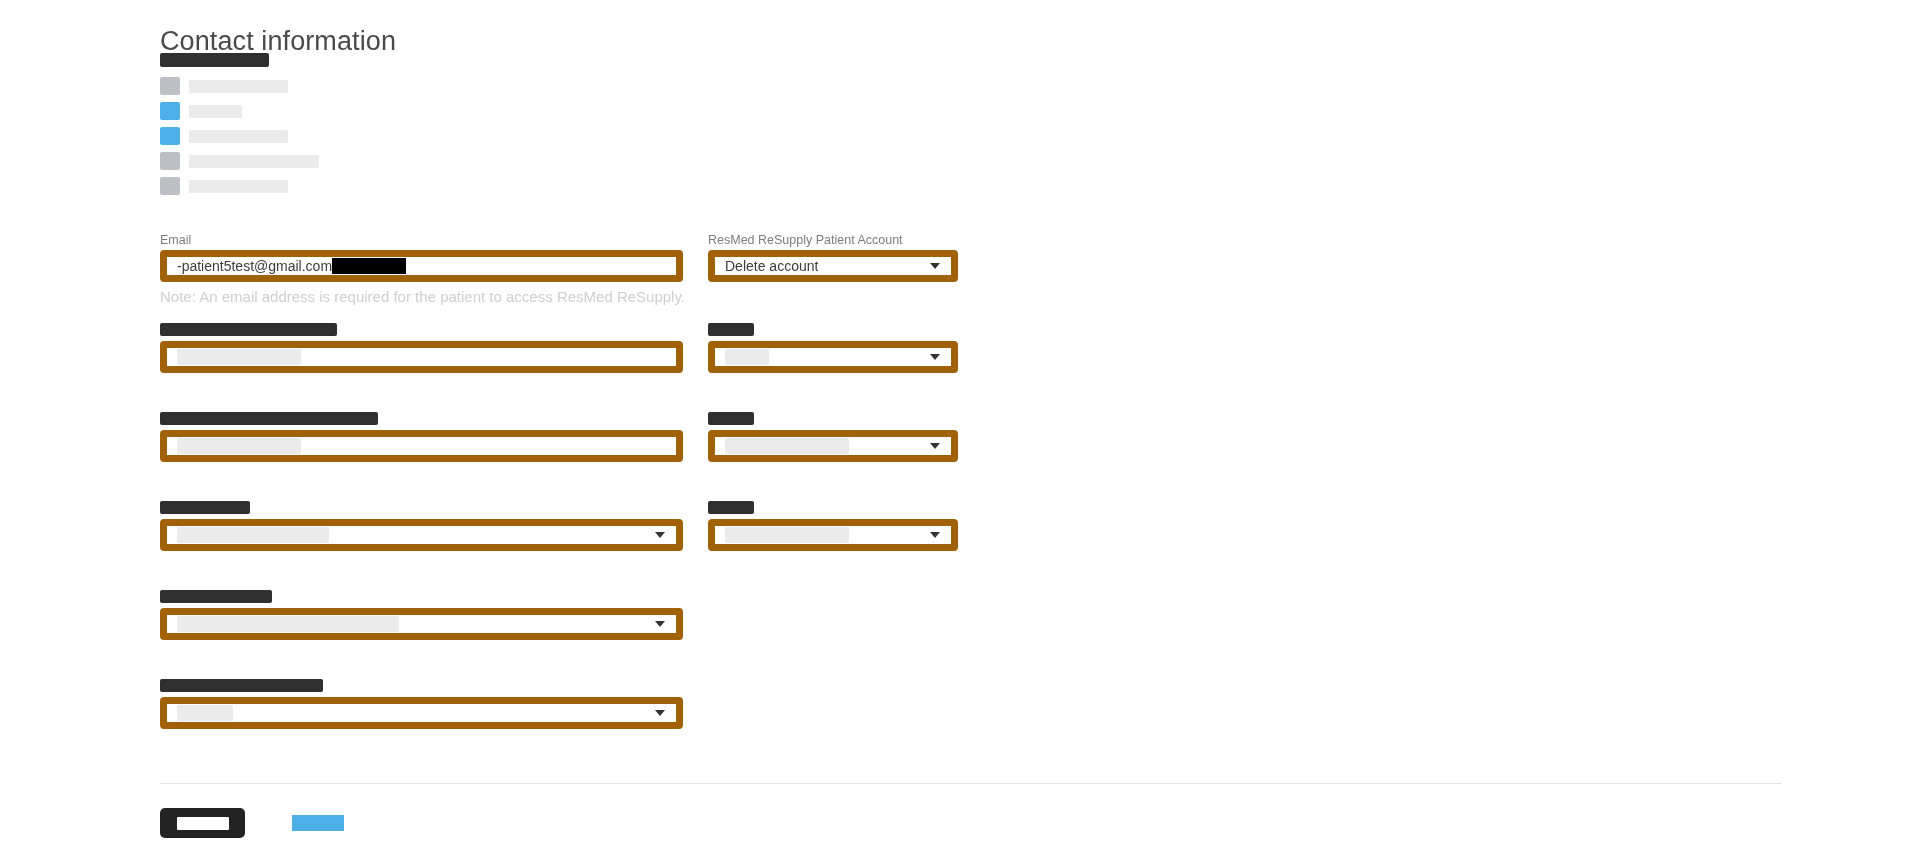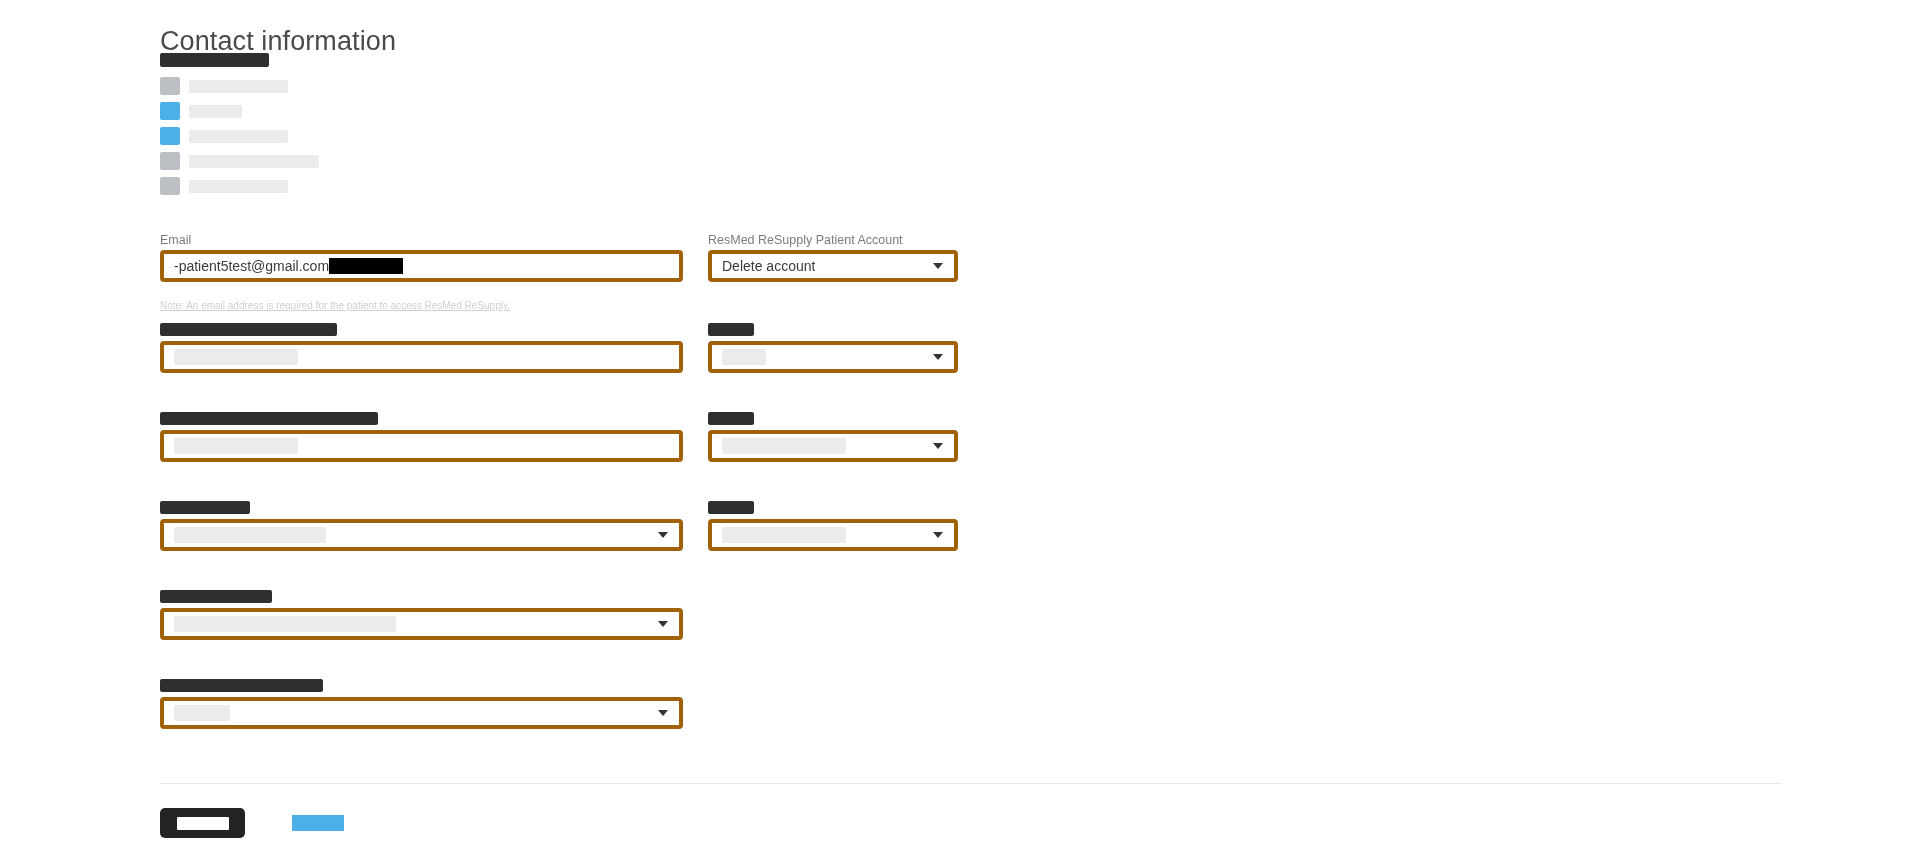--- a/index.html
+++ b/index.html
@@ -118,21 +118,21 @@
     white-space: nowrap;
   }
   .field-label .redact-dark {
     height: 13px;
     margin-top: 2px;
   }
 
   .control {
     position: relative;
     height: 32px;
-    border: 4px solid #a16207;
+    border: 7px solid #a16207;
     border-radius: 4px;
     background: #ffffff;
     display: flex;
     align-items: center;
     padding: 0 10px;
   }
   .control.is-select { padding-right: 30px; }
 
   .control-text {
     font-size: 14px;
@@ -150,26 +150,25 @@
     right: 11px;
     top: 50%;
     transform: translateY(-50%);
     width: 0; height: 0;
     border-left: 5px solid transparent;
     border-right: 5px solid transparent;
     border-top: 6px solid #333333;
   }
 
   .field-note {
-    margin-top: 16px;
-    font-size: 10px;
+    margin-top: 7px;
+    font-size: 15px;
     color: #cfcfcf;
     line-height: 16px;
     white-space: nowrap;
-    text-decoration: underline;
   }
 
   
   .divider {
     position: absolute;
     left: 160px;
     top: 783px;
     width: 1622px;
     height: 1px;
     background: #e6e6e6;

